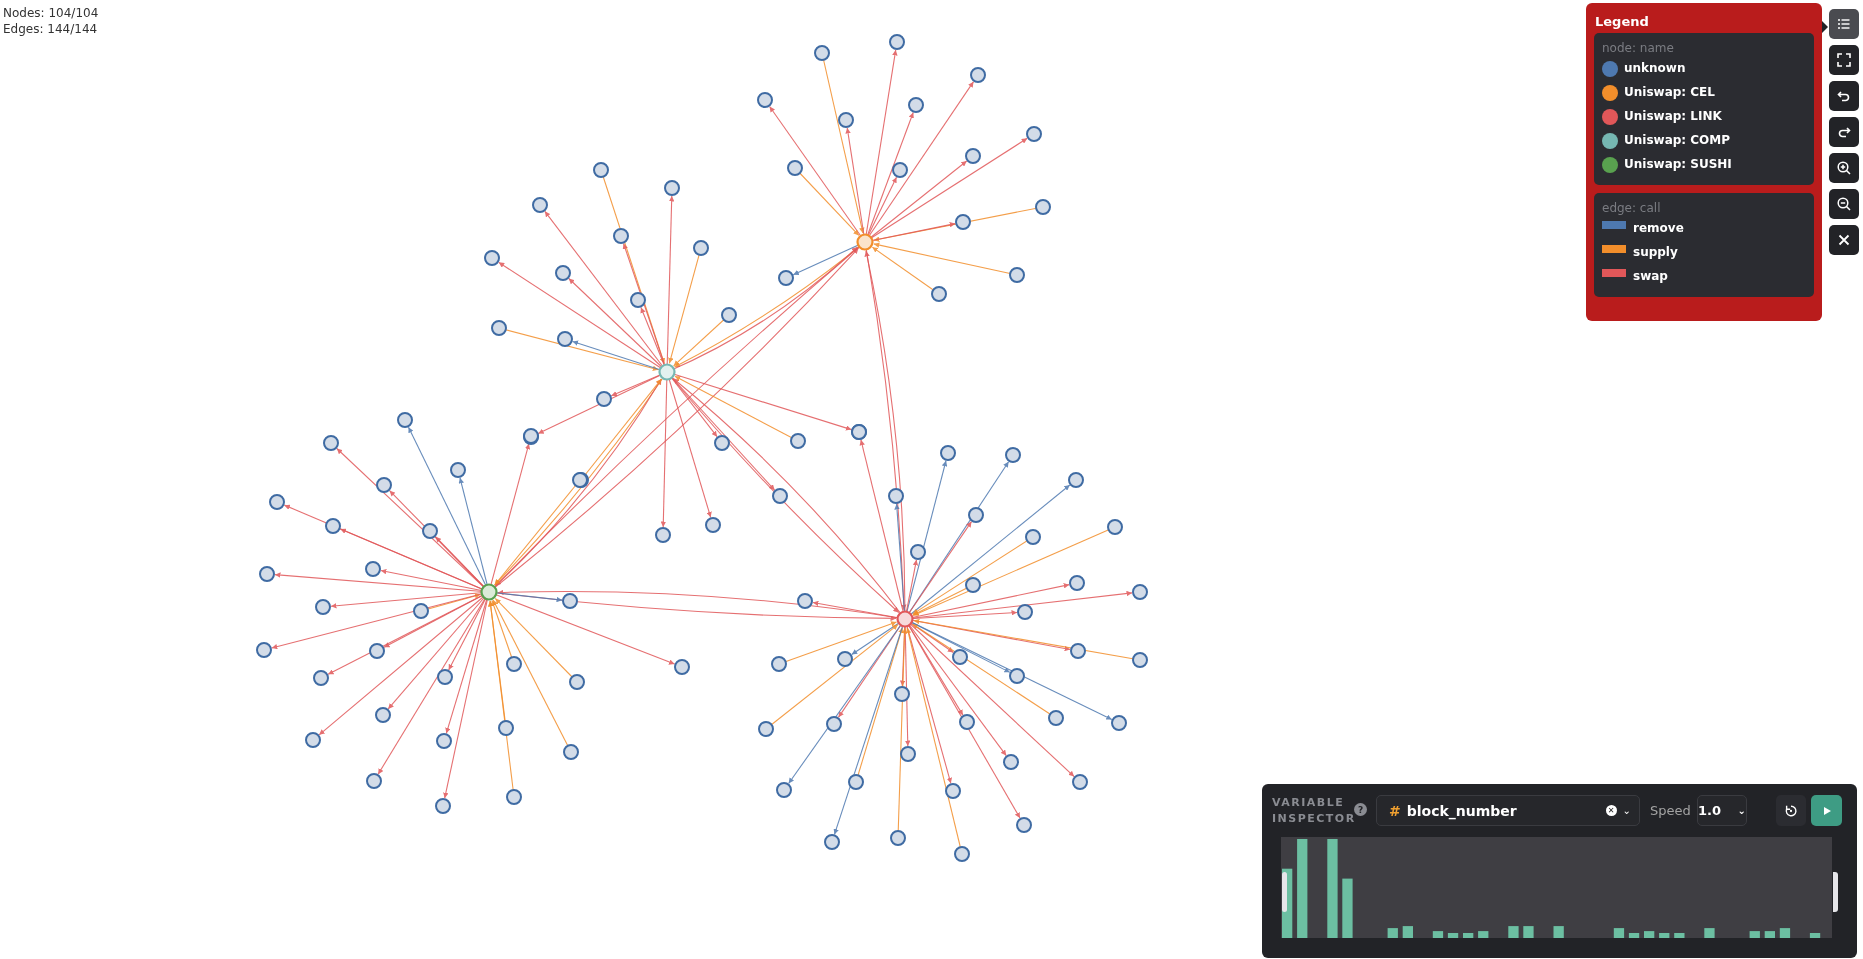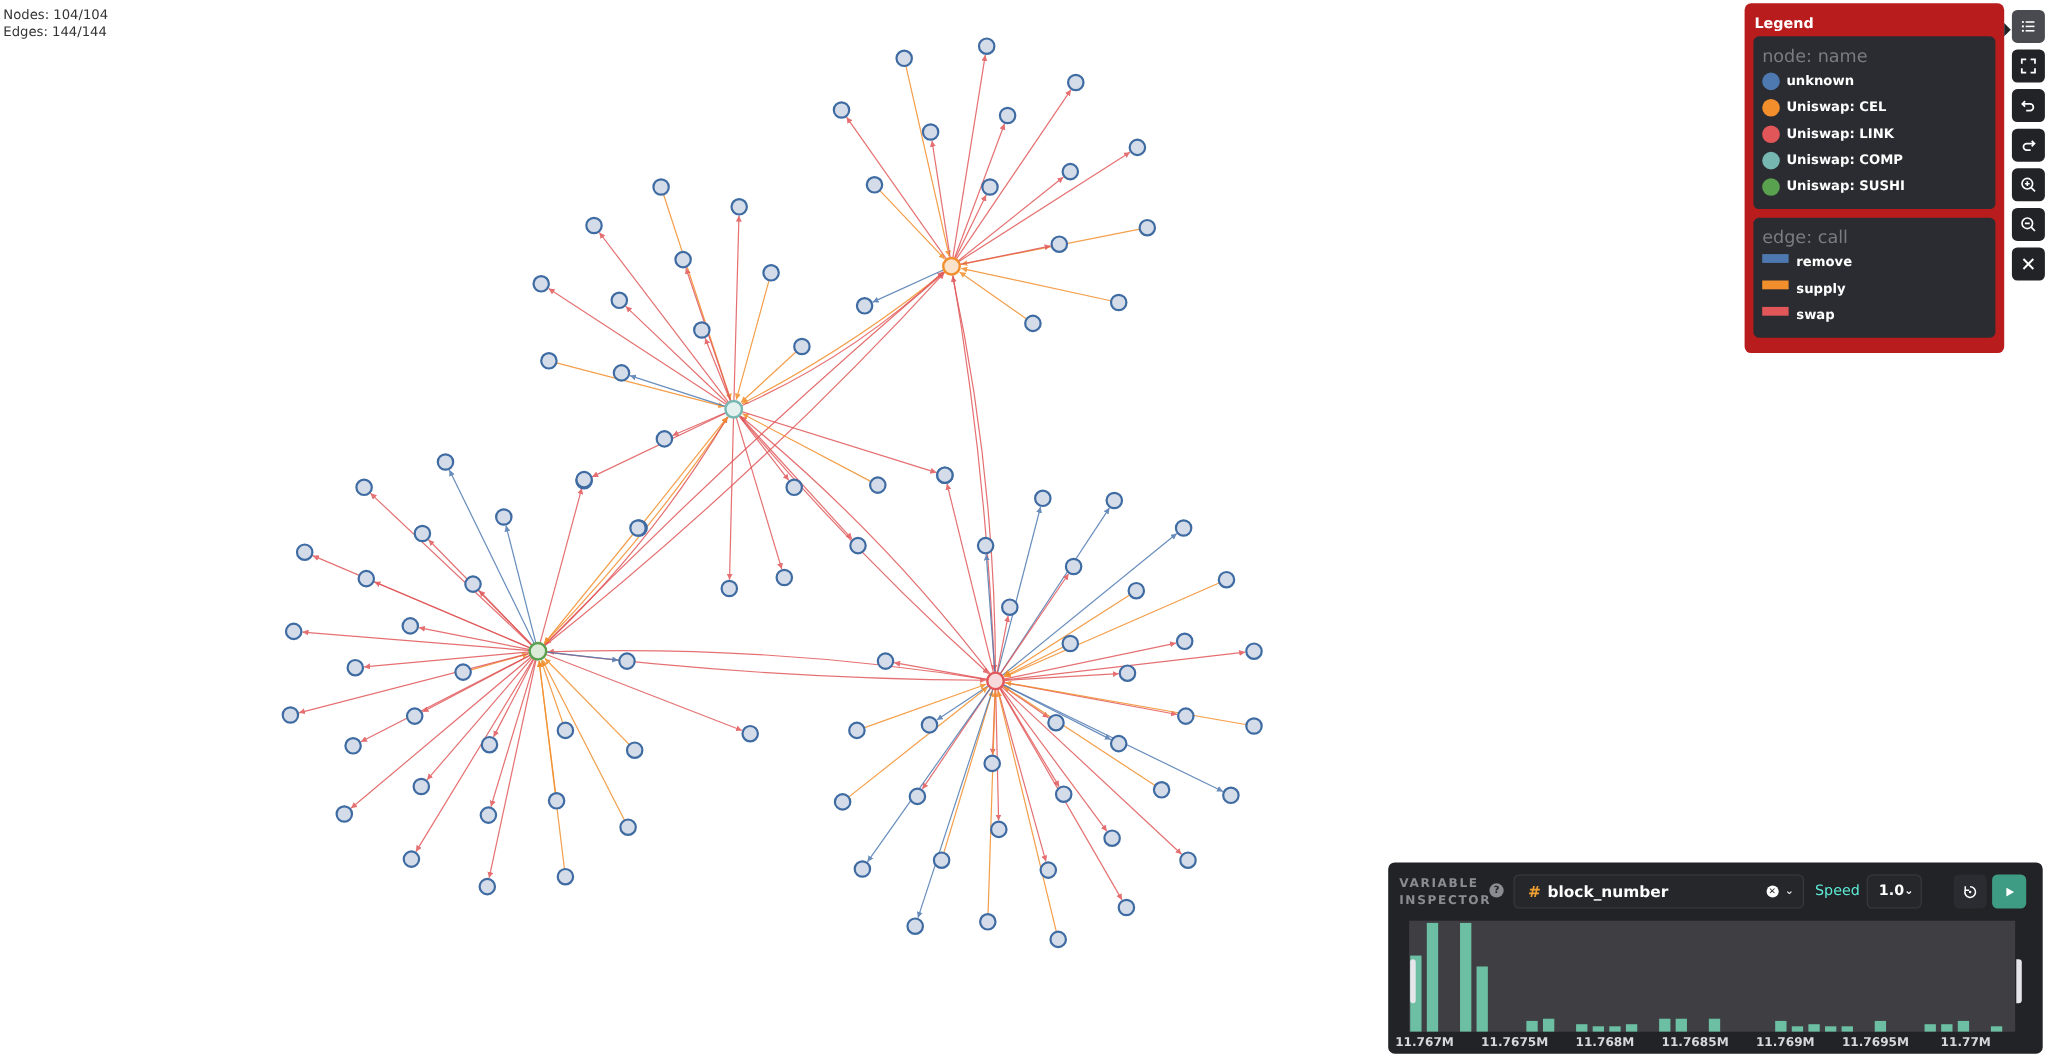--- a/index.html
+++ b/index.html
@@ -22,21 +22,21 @@
     padding: 8px 8px 0 8px; color: #fff;
   }
   .legend::after {
     content: ""; position: absolute; right: -6px; top: 18px;
     border-left: 6px solid #222327; border-top: 6px solid transparent; border-bottom: 6px solid transparent;
   }
   .legend-title { font-size: 13px; font-weight: bold; height: 22px; line-height: 22px; padding-left: 1px; }
   .legend-group {
     background: #2b2c31; border-radius: 5px; padding: 8px 8px 4px 8px; margin-bottom: 8px;
   }
-  .legend-group-title { font-size: 16px; color: #7a7c82; margin-bottom: 6px; }
+  .legend-group-title { font-size: 12px; color: #7a7c82; margin-bottom: 6px; }
   .legend-item { display: flex; height: 24px; font-size: 12px; font-weight: bold; }
   .legend-dot { width: 16px; height: 16px; border-radius: 50%; margin-right: 6px; }
   .legend-bar { width: 24px; height: 8px; margin-right: 7px; }
 
   
   .toolbar { position: absolute; left: 1829px; top: 9px; width: 30px; }
   .tool-btn {
     width: 30px; height: 30px; border-radius: 5px; background: #222327; margin-bottom: 6px;
     display: flex; align-items: center; justify-content: center; cursor: pointer;
   }
@@ -62,25 +62,25 @@
     border: 1px solid #3a3b40; border-radius: 5px; background: #26272b;
     display: flex; align-items: center; padding: 0 8px 0 12px; color: #fff; font-size: 14px;
   }
   .vi-hash { color: #f0a030; margin-right: 6px; font-weight: bold; }
   .vi-value { flex: 1; font-weight: bold; }
   .vi-clear {
     width: 11px; height: 11px; border-radius: 50%; background: #fff; color: #222;
     font-size: 8px; display: flex; align-items: center; justify-content: center; margin-right: 6px; font-weight: bold;
   }
   .vi-chev { font-size: 10px; color: #fff; }
-  .vi-speed-label { position: absolute; left: 388px; top: 19px; font-size: 13px; color: #5eead4; }
+  .vi-speed-label { position: absolute; left: 388px; top: 19px; font-size: 13px; color: #a3a3a3; }
   .vi-speed {
     position: absolute; left: 435px; top: 11px; width: 50px; height: 31px; box-sizing: border-box;
     border: 1px solid #3a3b40; border-radius: 5px; background: #26272b;
-    display: flex; align-items: center; padding: 0 10px; color: #fff; font-size: 13px; font-weight: bold;
+    display: flex; align-items: center; padding: 0 0; color: #fff; font-size: 13px; font-weight: bold;
     justify-content: space-between;
   }
   .vi-reset {
     position: absolute; left: 514px; top: 11px; width: 30px; height: 31px; border-radius: 5px;
     background: #2b2c31; display: flex; align-items: center; justify-content: center;
   }
   .vi-play {
     position: absolute; left: 549px; top: 11px; width: 31px; height: 31px; border-radius: 5px;
     background: #3e9c84; display: flex; align-items: center; justify-content: center;
   }
@@ -478,22 +478,13 @@
         <rect x="393.2" y="96.0" width="10.3" height="5.0" fill="#6cbfa2"></rect>
         <rect x="423.3" y="91.1" width="10.3" height="9.9" fill="#6cbfa2"></rect>
         <rect x="468.6" y="94.1" width="10.3" height="6.9" fill="#6cbfa2"></rect>
         <rect x="483.7" y="94.1" width="10.3" height="6.9" fill="#6cbfa2"></rect>
         <rect x="498.8" y="91.1" width="10.3" height="9.9" fill="#6cbfa2"></rect>
         <rect x="528.9" y="96.0" width="10.3" height="5.0" fill="#6cbfa2"></rect>
       </svg>
   </div>
   <div class="vi-handle-left"></div>
   <div class="vi-handle-right"></div>
-  <div class="vi-axis">
-    <span class="vi-tick" style="left:33px">11.767M</span>
-    <span class="vi-tick" style="left:115px">11.7675M</span>
-    <span class="vi-tick" style="left:197px">11.768M</span>
-    <span class="vi-tick" style="left:279px">11.7685M</span>
-    <span class="vi-tick" style="left:361px">11.769M</span>
-    <span class="vi-tick" style="left:443px">11.7695M</span>
-    <span class="vi-tick" style="left:525px">11.77M</span>
-  </div>
 </div>
 
 </body></html>

